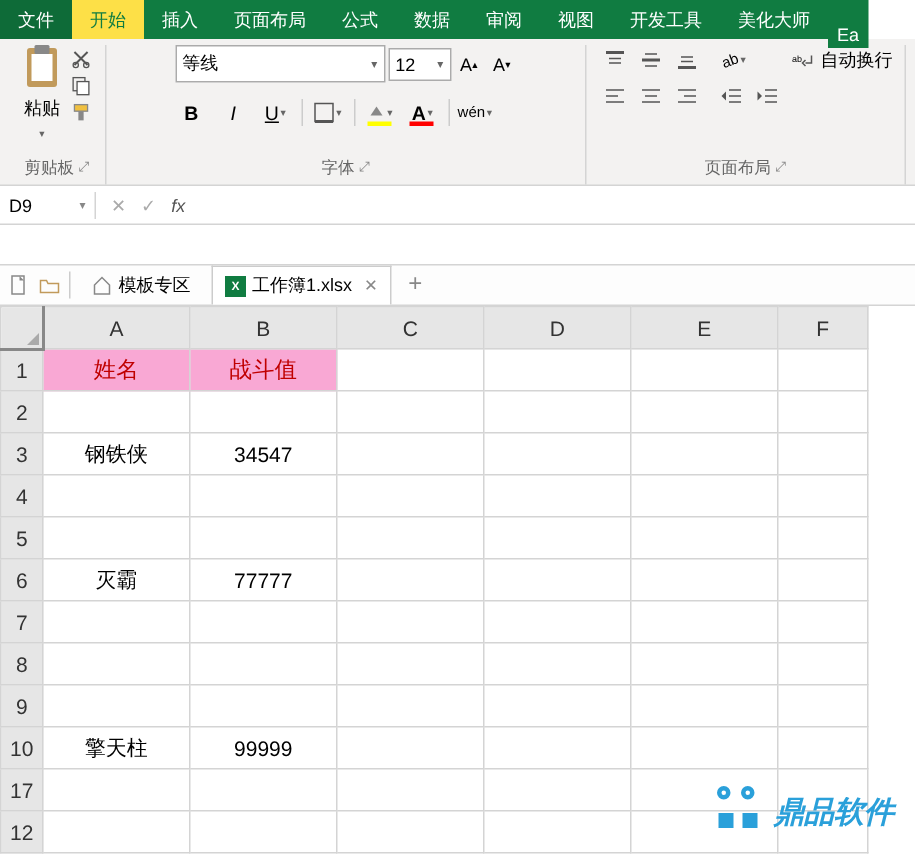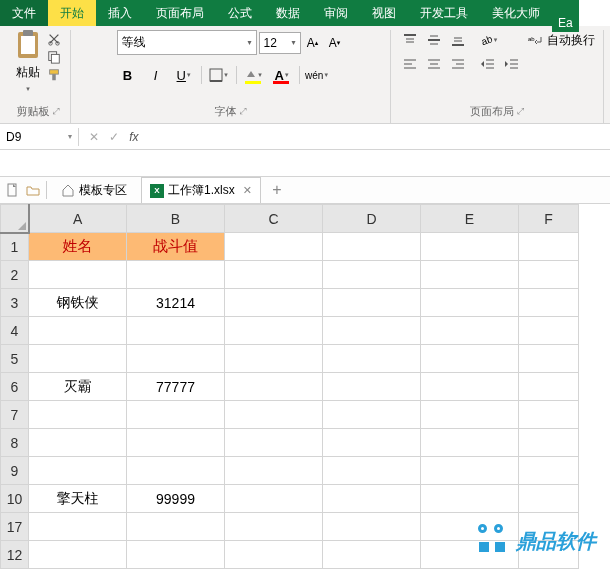--- a/index.html
+++ b/index.html
@@ -33,42 +33,42 @@
 .sep { width: 1px; height: 18px; background: #ccc; }
 
 .align-col { display: flex; flex-direction: column; gap: 4px; }
 .align-row { display: flex; gap: 2px; }
 .ab { width: 22px; height: 20px; display: inline-flex; align-items: center; justify-content: center; }
 
 .wrap-ctrl { display: flex; flex-direction: column; gap: 6px; font-size: 12px; padding-top: 2px; }
 .wline { display: flex; align-items: center; gap: 4px; }
 
 .namebox-bar { display: flex; align-items: center; height: 26px; border-bottom: 1px solid #d4d4d4; background: #fff; }
-.namebox { width: 79px; border-right: 1px solid #d4d4d4; padding: 2px 6px; font-size: 12px; display: flex; justify-content: space-between; align-items: center; }
+.namebox { width: 64px; border-right: 1px solid #d4d4d4; padding: 2px 6px; font-size: 12px; display: flex; justify-content: space-between; align-items: center; }
 .fx-controls { display: flex; align-items: center; gap: 10px; padding: 0 10px; color: #aaa; font-size: 12px; }
 .fx-controls .fx { font-style: italic; color: #555; }
 
 .tabbar { height: 28px; border-top: 1px solid #d4d4d4; border-bottom: 1px solid #d4d4d4; display: flex; align-items: center; gap: 6px; padding: 0 6px; background: #fdfdfd; margin-top: 26px; }
 .tabbar svg { width: 14px; height: 14px; }
 .template-tab { display: flex; align-items: center; gap: 4px; font-size: 12px; color: #000000; padding: 4px 8px; }
 .doctab { display: flex; align-items: center; gap: 4px; font-size: 12px; padding: 4px 8px; background: #fff; border: 1px solid #ccc; border-bottom: none; }
 .xl-icon { width: 14px; height: 14px; background: #107c41; color: #fff; font-size: 8px; display: inline-flex; align-items: center; justify-content: center; font-weight: bold; }
 .close-x { color: #888; font-size: 11px; margin-left: 4px; }
 .plus-tab { width: 20px; height: 20px; display: flex; align-items: center; justify-content: center; color: #888; font-size: 16px; }
 
 .sheet { position: relative; }
 table { border-collapse: collapse; table-layout: fixed; }
 td, th { border: 1px solid #d4d4d4; height: 28px; font-size: 14px; text-align: center; }
 .corner-cell { width: 28px; background: #e6e6e6; border-right: 2px solid #888; border-bottom: 2px solid #888; position: relative; }
 .corner-cell::after { content: ""; position: absolute; right: 2px; bottom: 2px; border-right: 8px solid #aaa; border-top: 8px solid transparent; }
 .colhead { background: #e6e6e6; font-weight: normal; color: #333; width: 98px; }
 .colhead.wide { width: 98px; }
 .rowhead { background: #e6e6e6; width: 28px; font-weight: normal; color: #333; }
 .dhead { height: 22px; }
-.hl { background: #fdba74; color: #c00000; font-size: 15px; }
+.hl { background: #f9a8d4; color: #c00000; font-size: 15px; }
 .cell { background: #fff; }
 
 .watermark { position: absolute; right: 14px; bottom: 18px; display: flex; align-items: center; gap: 6px; color: #2aa0da; font-size: 20px; font-weight: bold; font-style: italic; }
 .logo { width: 34px; height: 34px; position: relative; }
 .logo .sq { position: absolute; width: 10px; height: 10px; background: #2aa0da; }
 .logo .crc { position: absolute; width: 9px; height: 9px; border: 3px solid #2aa0da; border-radius: 50%; }
 </style>
 </head>
 <body>
 
@@ -318,21 +318,21 @@
           <td class="cell"></td>
           <td class="cell"></td>
           <td class="cell"></td>
           <td class="cell"></td>
           <td class="cell"></td>
           <td class="cell"></td>
         </tr>
   <tr>
           <th class="rowhead">3</th>
           <td class="cell">钢铁侠</td>
-          <td class="cell">31214</td>
+          <td class="cell">34547</td>
           <td class="cell"></td>
           <td class="cell"></td>
           <td class="cell"></td>
           <td class="cell"></td>
         </tr>
   <tr>
           <th class="rowhead">4</th>
           <td class="cell"></td>
           <td class="cell"></td>
           <td class="cell"></td>

